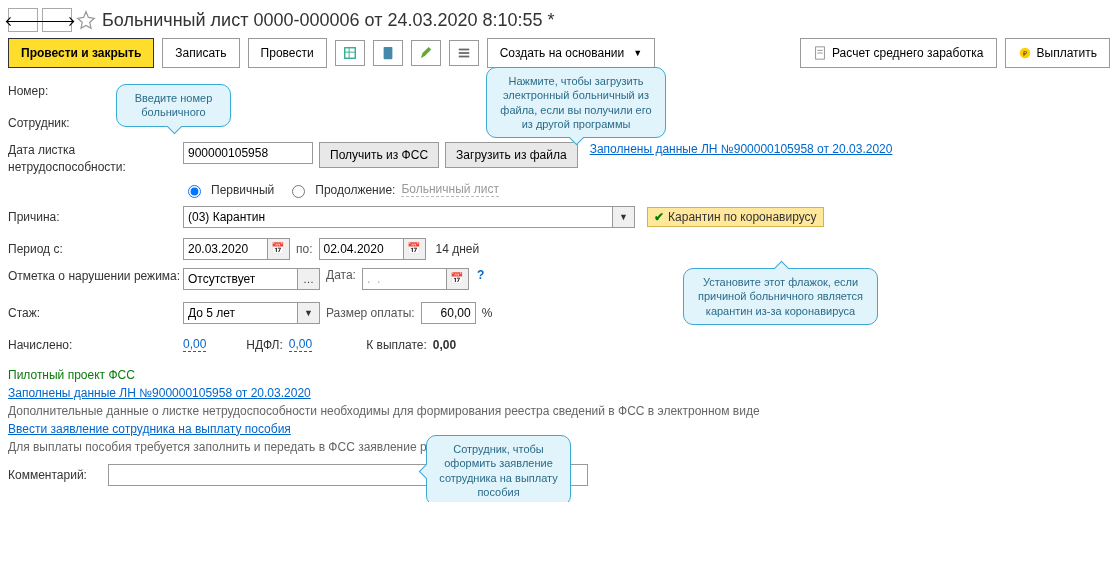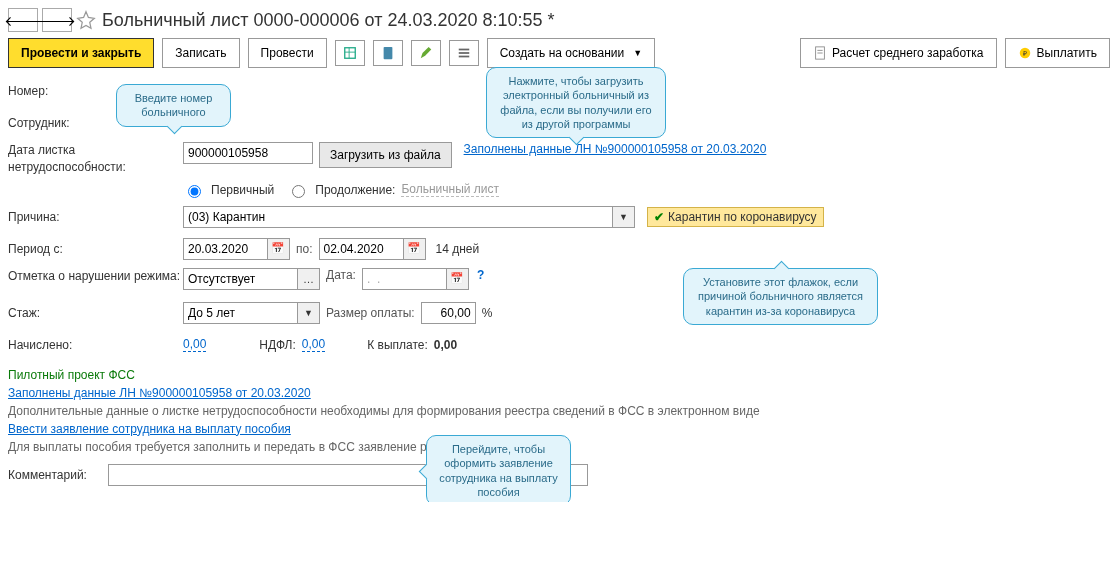--- a/index.html
+++ b/index.html
@@ -140,33 +140,34 @@
           <circle cx="8" cy="8" r="6" fill="#fc0"></circle>
           <text x="8" y="11" text-anchor="middle" font-size="8" fill="#333">₽</text>
         </svg>
         <span>Выплатить</span>
       </button>
   </div>
 
   <div class="callout callout-1">Введите номер больничного</div>
   <div class="callout callout-3">Нажмите, чтобы загрузить электронный больничный из файла, если вы получили его из другой программы</div>
   <div class="callout callout-4">Установите этот флажок, если причиной больничного является карантин из-за коронавируса</div>
-  <div class="callout callout-5">Перейдите, чтобы оформить заявление сотрудника на выплату пособия</div>
+  <div class="callout callout-5">Сотрудник, чтобы оформить заявление сотрудника на выплату пособия</div>
 
   <div class="form-row">
     <span class="label">Номер:</span>
   </div>
 
   <div class="form-row">
     <span class="label">Сотрудник:</span>
   </div>
 
   <div class="form-row" style="align-items:flex-start">
     <span class="label" style="line-height:1.4">Дата листка нетрудоспособности:</span>
     <input class="text-input" style="width: 130px;" value="900000105958">
+    <button class="btn-grey">Получить из ФСС</button>
     <button class="btn-grey">Загрузить из файла</button>
     <span style="margin-left:12px" class="link">Заполнены данные ЛН №900000105958 от 20.03.2020</span>
   </div>
 
   <div class="radio-row">
     <input type="radio" class="radio" checked="" style="">
     <span>Первичный</span>
     <input type="radio" class="radio" style="margin-left: 12px;">
     <span>Продолжение:</span>
     <span class="disabled-text" style="border-bottom:1px dashed #bbb">Больничный лист</span>
@@ -207,23 +208,23 @@
     <input class="text-input" style="width: 115px;" value="До 5 лет">
     <span class="input-btn-addon dropdown-addon">▼</span>
     <span class="sep">Размер оплаты:</span>
     <input class="text-input" style="width: 55px; text-align: right;" value="60,00">
     <span style="margin-left:6px">%</span>
   </div>
 
   <div class="form-row">
     <span class="label">Начислено:</span>
     <span class="link-dashed">0,00</span>
-    <span style="margin-left:53px">НДФЛ:</span>
+    <span style="margin-left:40px">НДФЛ:</span>
     <span class="link-dashed" style="margin-left:6px">0,00</span>
-    <span style="margin-left:42px">К выплате:</span>
+    <span style="margin-left:54px">К выплате:</span>
     <span style="margin-left:6px;font-weight:bold">0,00</span>
   </div>
 
   <div class="pilot-header">Пилотный проект ФСС</div>
   <div style="margin-bottom:4px"><span class="link">Заполнены данные ЛН №900000105958 от 20.03.2020</span></div>
   <div class="note-text">Дополнительные данные о листке нетрудоспособности необходимы для формирования реестра сведений в ФСС в электронном виде</div>
   <div style="margin-bottom:4px"><span class="link">Ввести заявление сотрудника на выплату пособия</span></div>
   <div class="note-text">Для выплаты пособия требуется заполнить и передать в ФСС заявление работника</div>
 
   <div class="form-row" style="margin-top:8px">

